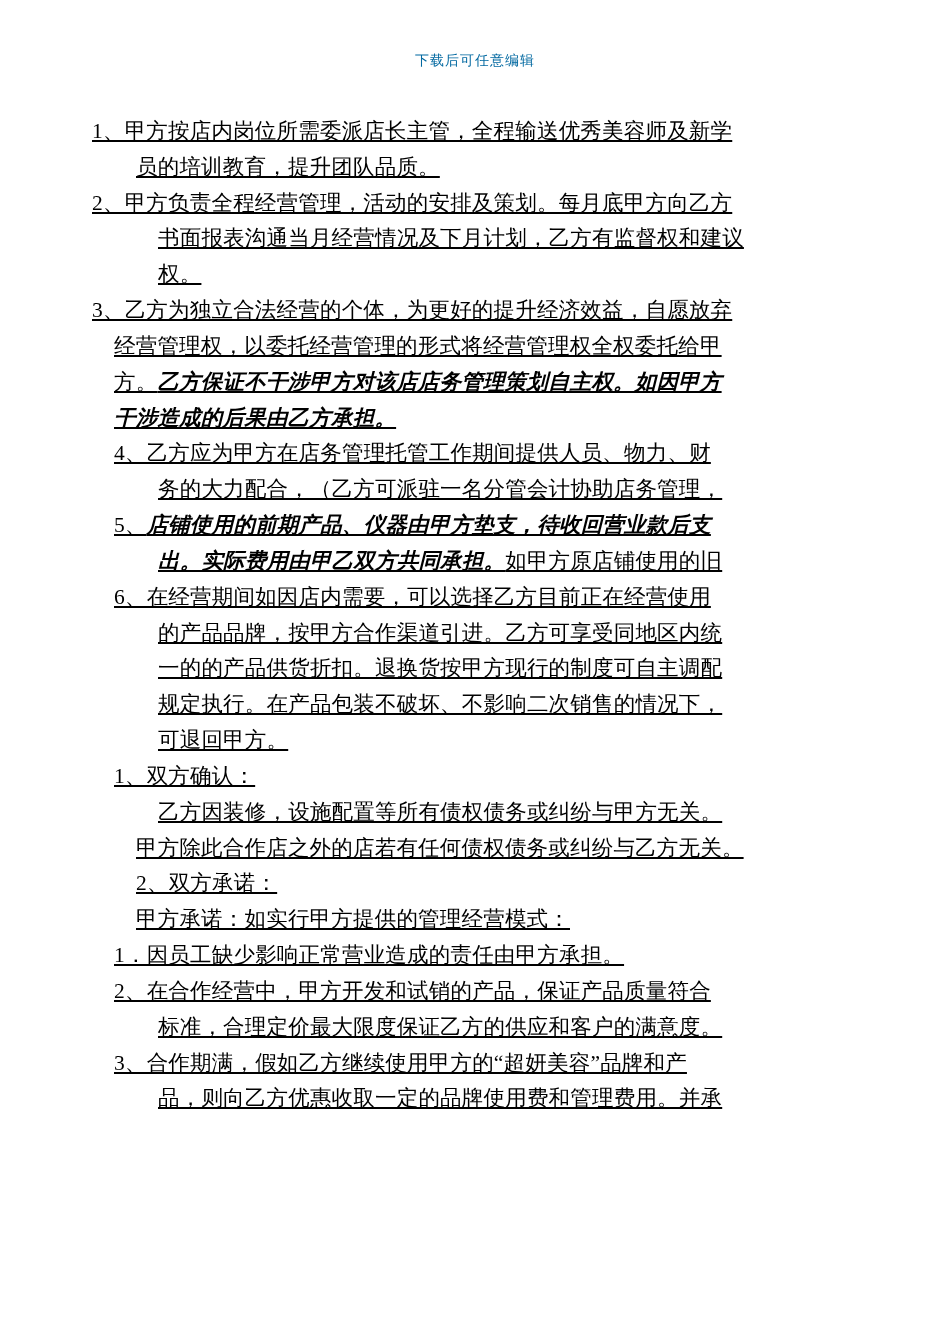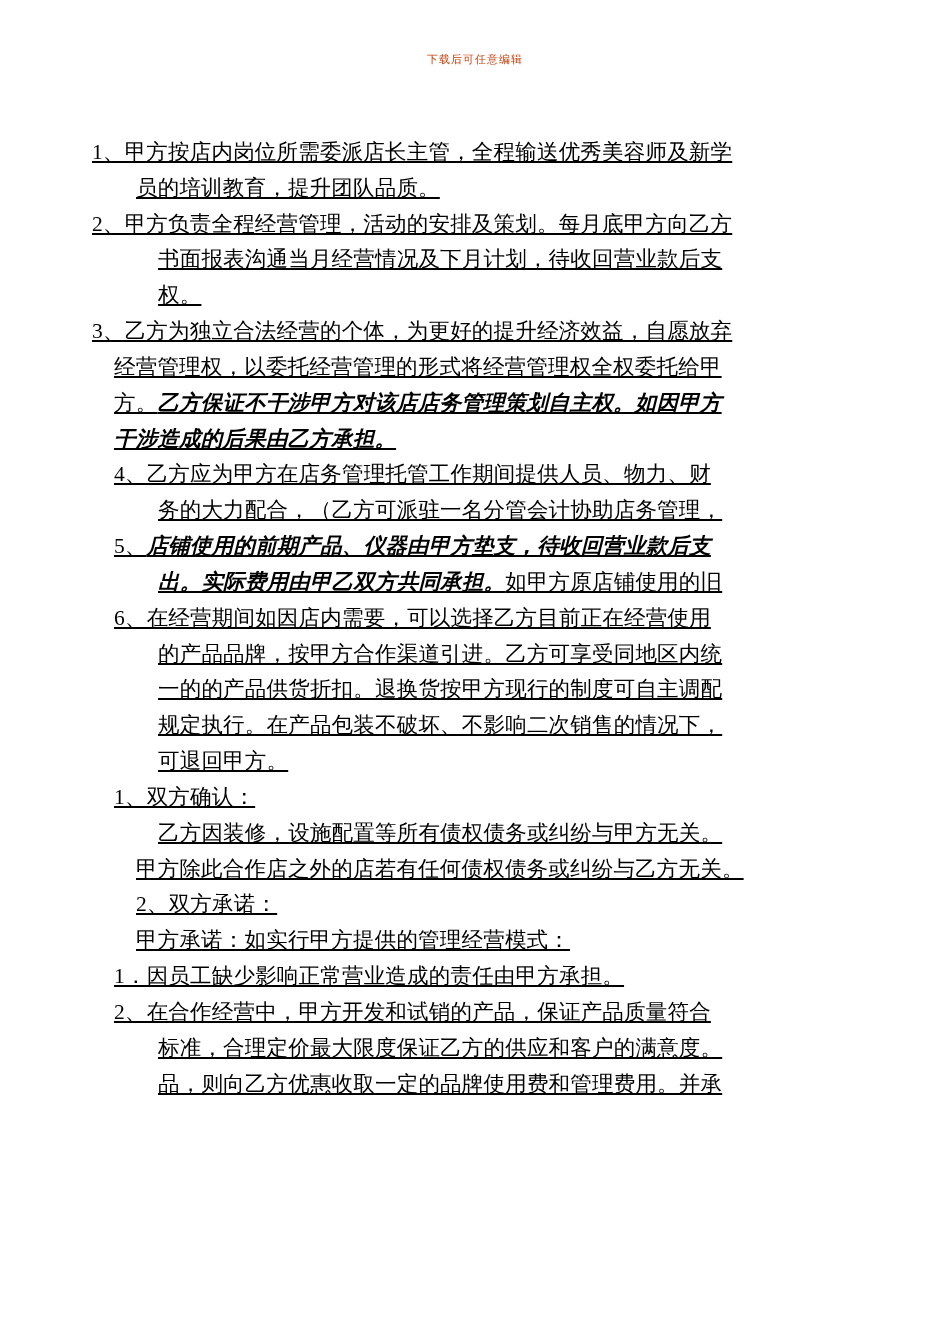--- a/index.html
+++ b/index.html
@@ -17,24 +17,24 @@
   }
   .page {
     width: 950px;
     height: 1344px;
     box-sizing: border-box;
     padding: 52px 92px 40px 92px;
     position: relative;
   }
   .header {
     text-align: center;
-    font-size: 11px;
-    color: #c2410c;
+    font-size: 14px;
+    color: #0369a1;
     letter-spacing: 1px;
-    margin-bottom: 68px;
+    margin-bottom: 44px;
     font-family: "Liberation Sans", "DejaVu Sans", sans-serif;
   }
   .body-text {
     font-size: 21.5px;
     line-height: 1.62;
     letter-spacing: 0.2px;
   }
   p {
     margin: 0 0 0 0;
     text-decoration: underline;
@@ -57,21 +57,21 @@
 <body>
 
 <div class="page">
 
   <div class="header">下载后可任意编辑</div>
 
   <div class="body-text" id="doc-body">
       <p class="p hang1"><span>1、甲方按店内岗位所需委派店长主管，全程输送优秀美容师及新学</span></p>
       <p class="p lead-44"><span>员的培训教育，提升团队品质。</span></p>
       <p class="p hang1"><span>2、甲方负责全程经营管理，活动的安排及策划。每月底甲方向乙方</span></p>
-      <p class="p lead-66"><span>书面报表沟通当月经营情况及下月计划，待收回营业款后支</span></p>
+      <p class="p lead-66"><span>书面报表沟通当月经营情况及下月计划，乙方有监督权和建议</span></p>
       <p class="p lead-66"><span>权。</span></p>
       <p class="p hang1"><span>3、乙方为独立合法经营的个体，为更好的提升经济效益，自愿放弃</span></p>
       <p class="p lead-22"><span>经营管理权，以委托经营管理的形式将经营管理权全权委托给甲</span></p>
       <p class="p lead-22"><span>方。</span><span class="bi">乙方保证不干涉甲方对该店店务管理策划自主权。如因甲方</span></p>
       <p class="p lead-22"><span class="bi">干涉造成的后果由乙方承担。</span></p>
       <p class="p hang2"><span>4、乙方应为甲方在店务管理托管工作期间提供人员、物力、财</span></p>
       <p class="p lead-66"><span>务的大力配合，（乙方可派驻一名分管会计协助店务管理，</span></p>
       <p class="p hang2"><span>5、</span><span class="bi">店铺使用的前期产品、仪器由甲方垫支，待收回营业款后支</span></p>
       <p class="p lead-66"><span class="bi">出。实际费用由甲乙双方共同承担。</span><span>如甲方原店铺使用的旧</span></p>
       <p class="p hang2"><span>6、在经营期间如因店内需要，可以选择乙方目前正在经营使用</span></p>
@@ -80,16 +80,17 @@
       <p class="p lead-66"><span>规定执行。在产品包装不破坏、不影响二次销售的情况下，</span></p>
       <p class="p lead-66"><span>可退回甲方。</span></p>
       <p class="p lead-22"><span>1、双方确认：</span></p>
       <p class="p lead-66"><span>乙方因装修，设施配置等所有债权债务或纠纷与甲方无关。</span></p>
       <p class="p lead-44"><span>甲方除此合作店之外的店若有任何债权债务或纠纷与乙方无关。</span></p>
       <p class="p lead-44"><span>2、双方承诺：</span></p>
       <p class="p lead-44"><span>甲方承诺：如实行甲方提供的管理经营模式：</span></p>
       <p class="p hang2"><span>1．因员工缺少影响正常营业造成的责任由甲方承担。</span></p>
       <p class="p hang2"><span>2、在合作经营中，甲方开发和试销的产品，保证产品质量符合</span></p>
       <p class="p lead-66"><span>标准，合理定价最大限度保证乙方的供应和客户的满意度。</span></p>
+      <p class="p hang2"><span>3、合作期满，假如乙方继续使用甲方的“超妍美容”品牌和产</span></p>
       <p class="p lead-66"><span>品，则向乙方优惠收取一定的品牌使用费和管理费用。并承</span></p>
     </div>
 
 </div>
 
 </body></html>

